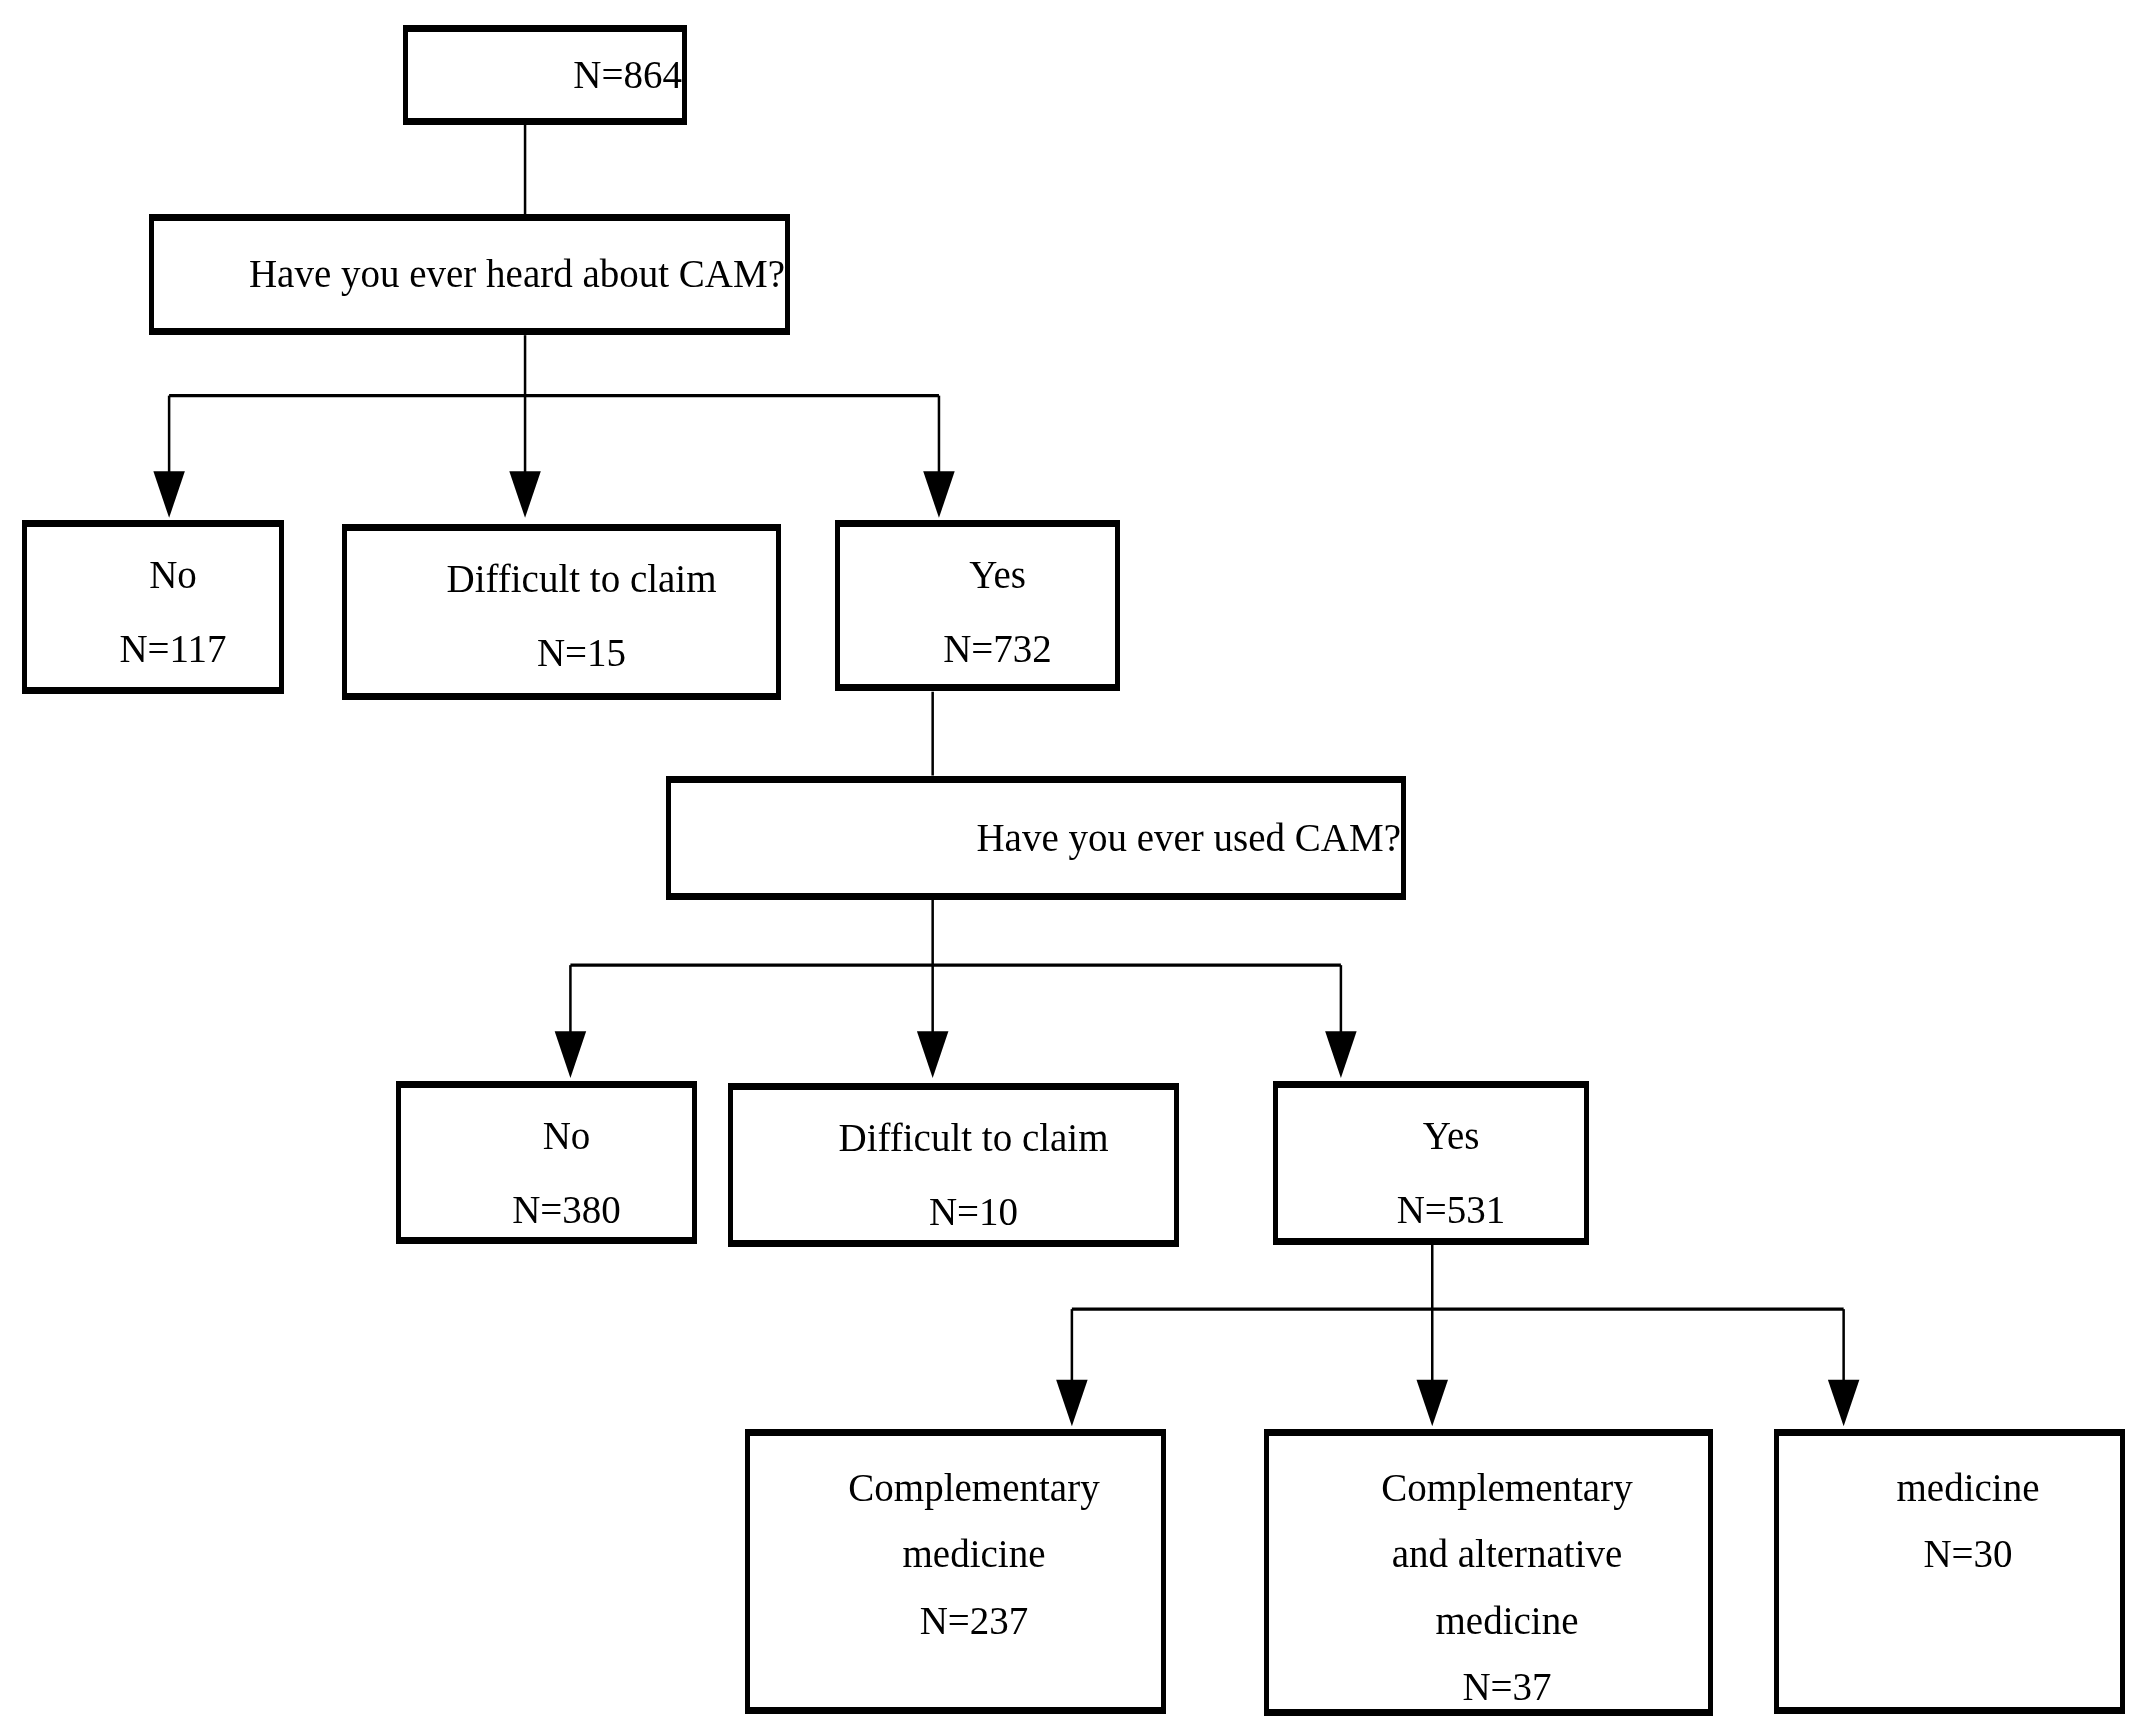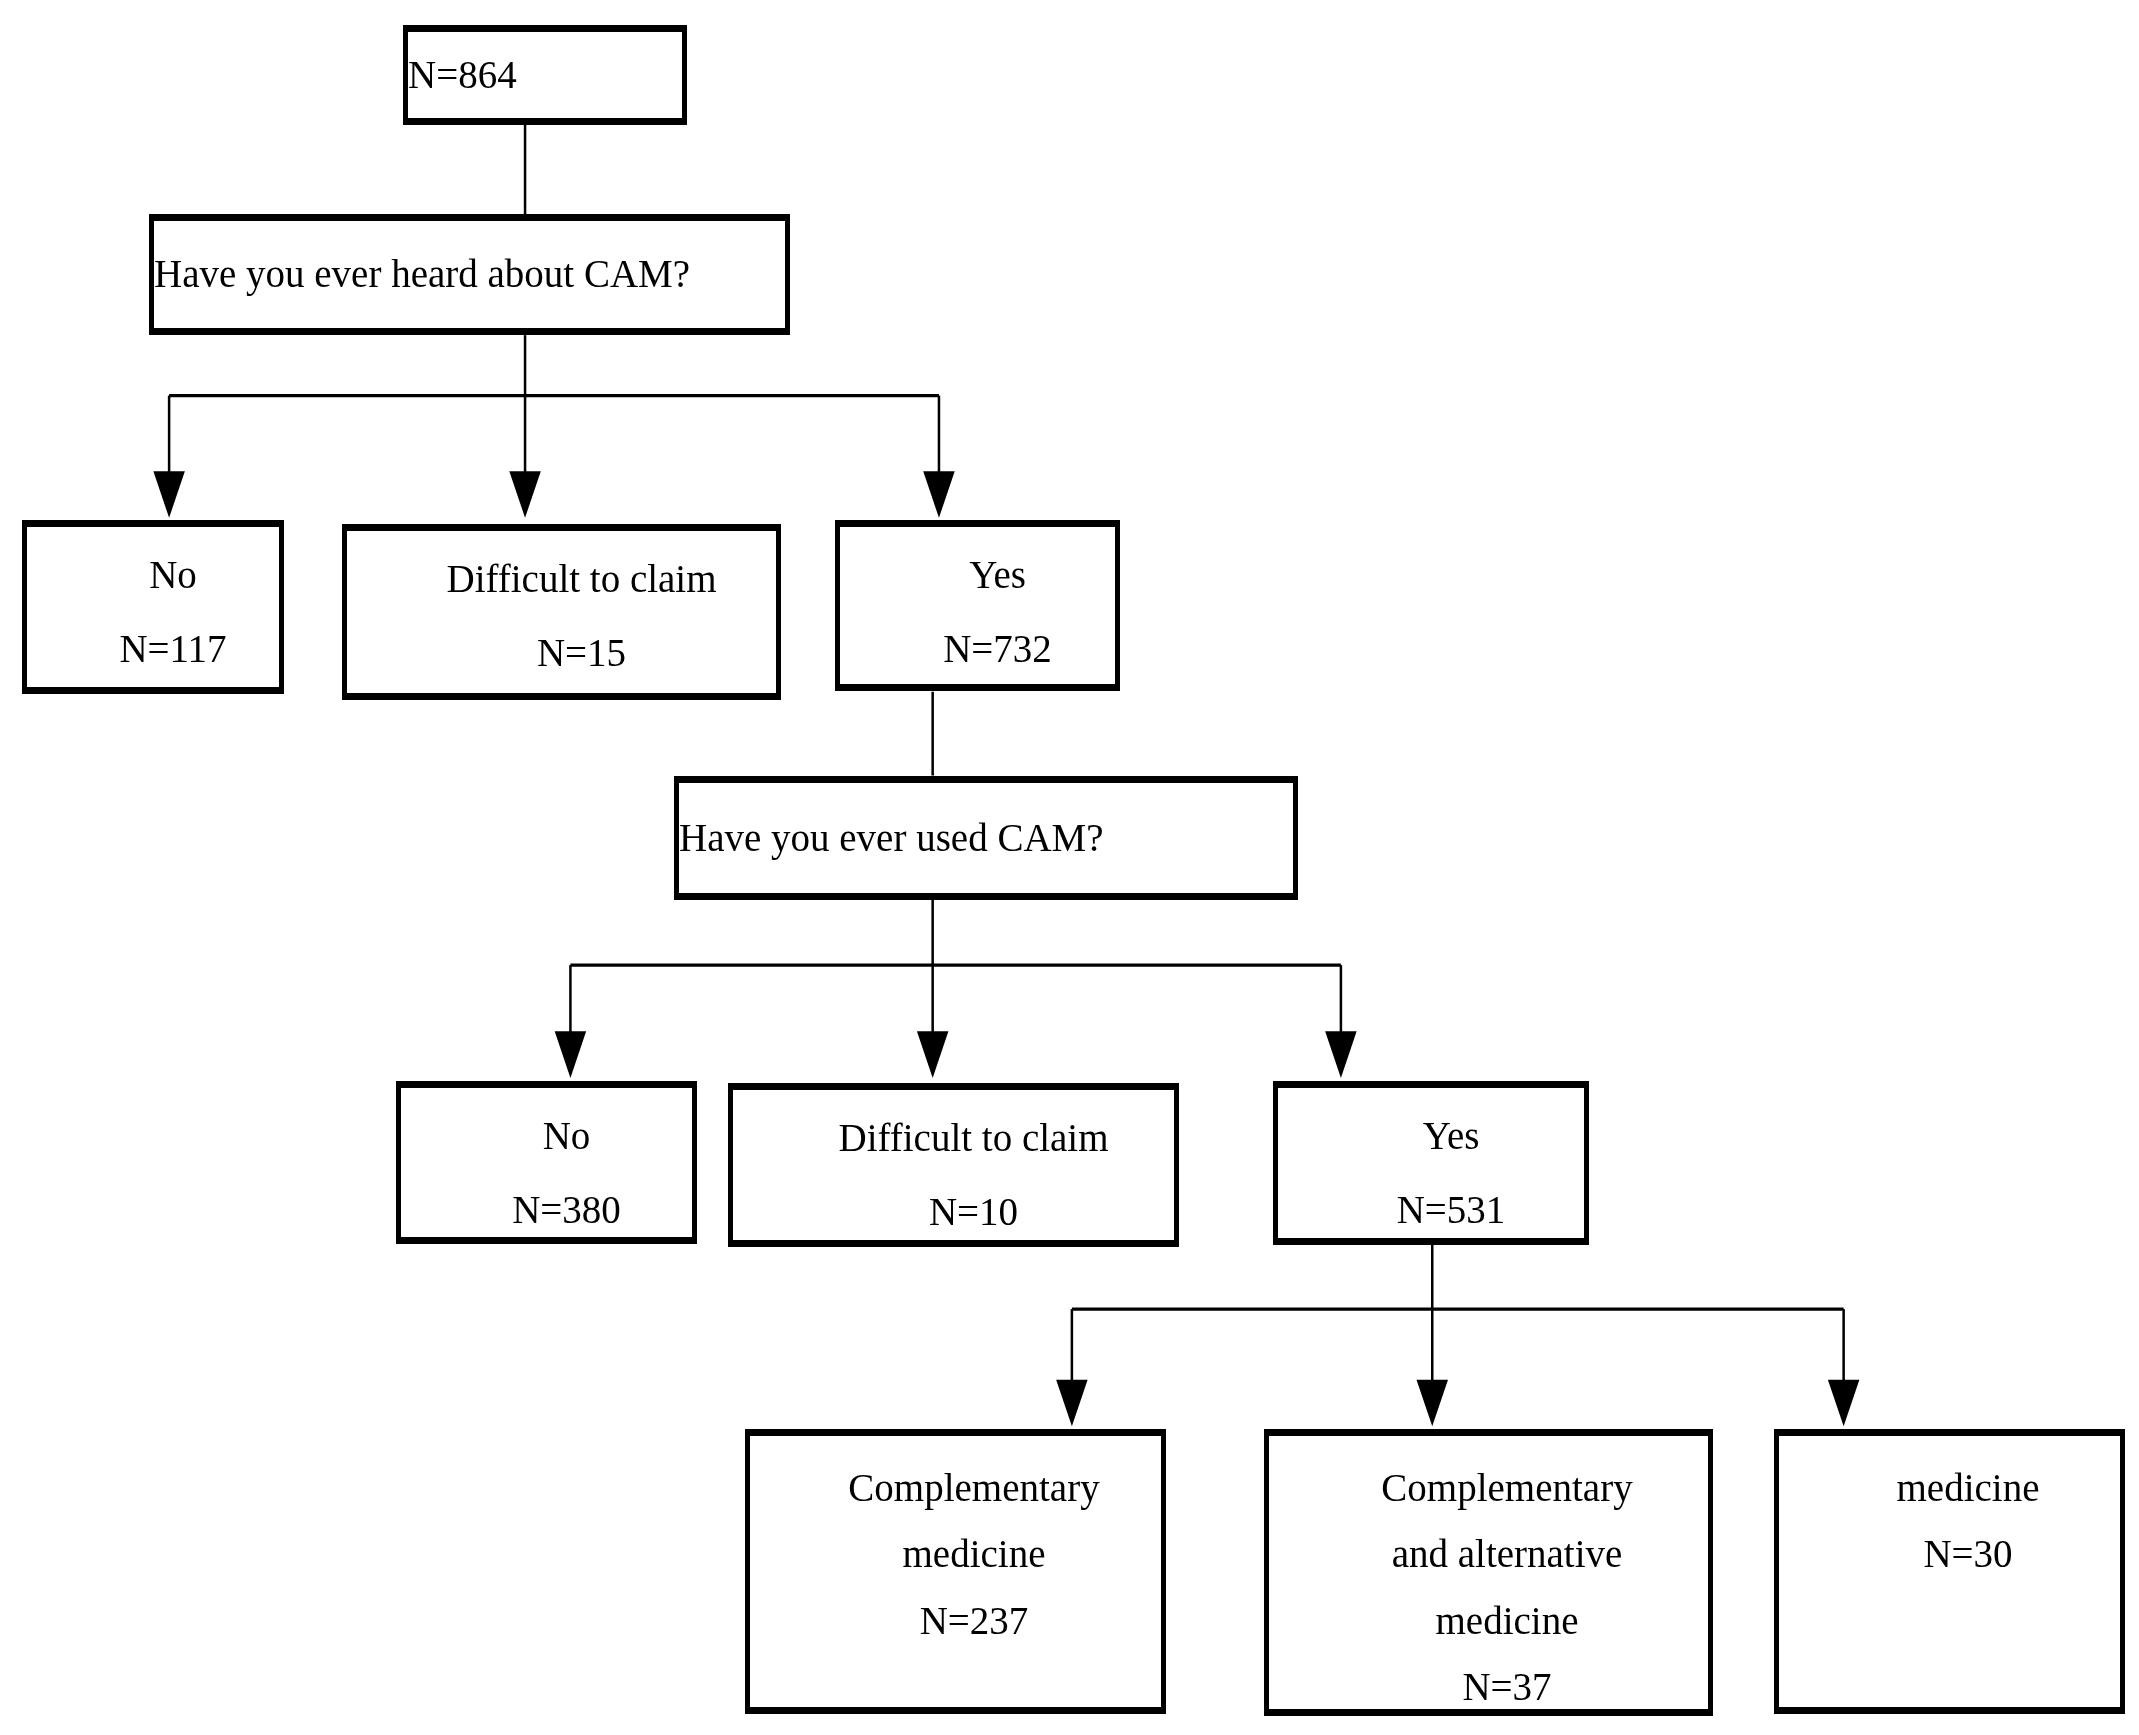--- a/index.html
+++ b/index.html
@@ -29,39 +29,39 @@
     background: #ffffff;
     border: solid #000000;
     border-width: 7.6px 5px;
     font-size: 39px;
     line-height: 1.9;
     white-space: nowrap;
   }
   .question {
     display: flex;
     align-items: center;
-    justify-content: flex-start;
+    justify-content: flex-end;
     text-align: center;
   }
   .leaf {
     padding: 11.3px 0 0 40px;
     text-align: center;
   }
   .leaf div { display: block; }
   .wide-leaf {
     padding: 19px 0 16px 37px;
     line-height: 1.7;
   }
   
   #node-root        { left: 403px;  top: 25px;   width: 284px;  height: 100px; }
   #node-q1          { left: 149px;  top: 214px;  width: 641px; height: 121px; }
   #node-heard-no    { left: 22px;   top: 520px;  width: 262px;  height: 174px; }
   #node-heard-diff  { left: 342px;  top: 524px;  width: 439px;  height: 176px; }
   #node-heard-yes   { left: 835px; top: 520px;  width: 285px;  height: 171px; }
-  #node-q2          { left: 666px; top: 776px; width: 624px;  height: 124px; margin-left: 8px; }
+  #node-q2          { left: 666px; top: 776px; width: 740px;  height: 124px; }
   #node-used-no     { left: 396px;  top: 1081px; width: 301px;  height: 163px; }
   #node-used-diff   { left: 728px; top: 1083px; width: 451px;  height: 164px; }
   #node-used-yes    { left: 1273px; top: 1081px; width: 316px;  height: 164px; }
   #node-comp        { left: 745px; top: 1429px; width: 421px;  height: 285px; }
   #node-compalt     { left: 1264px; top: 1429px; width: 449px;  height: 287px; }
   #node-alt         { left: 1774px; top: 1429px; width: 351px;  height: 285px; }
 </style>
 </head>
 <body>
 

